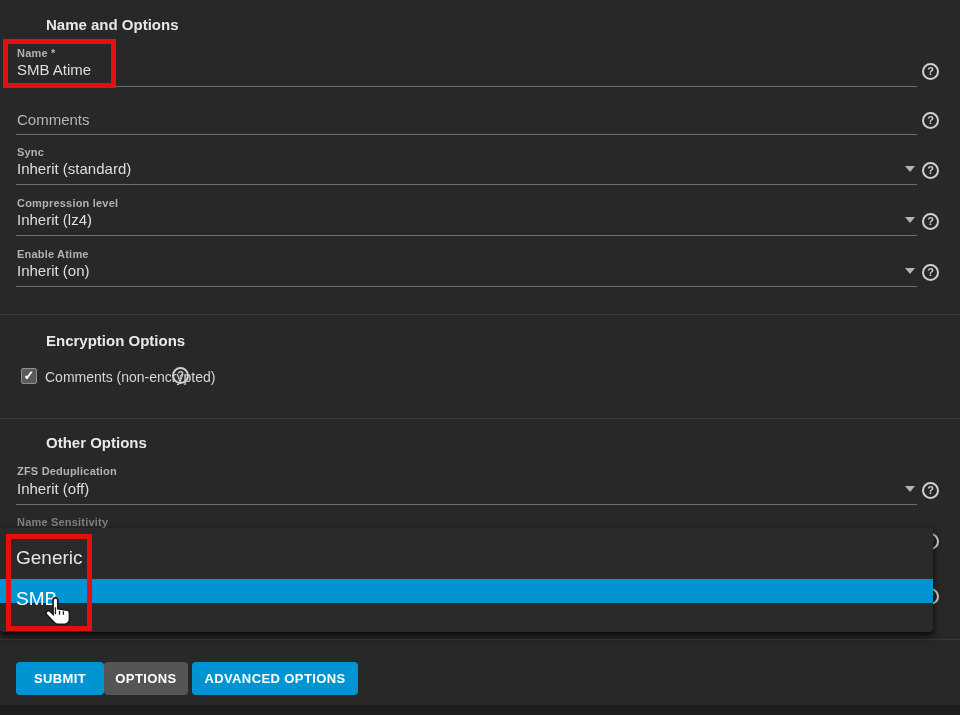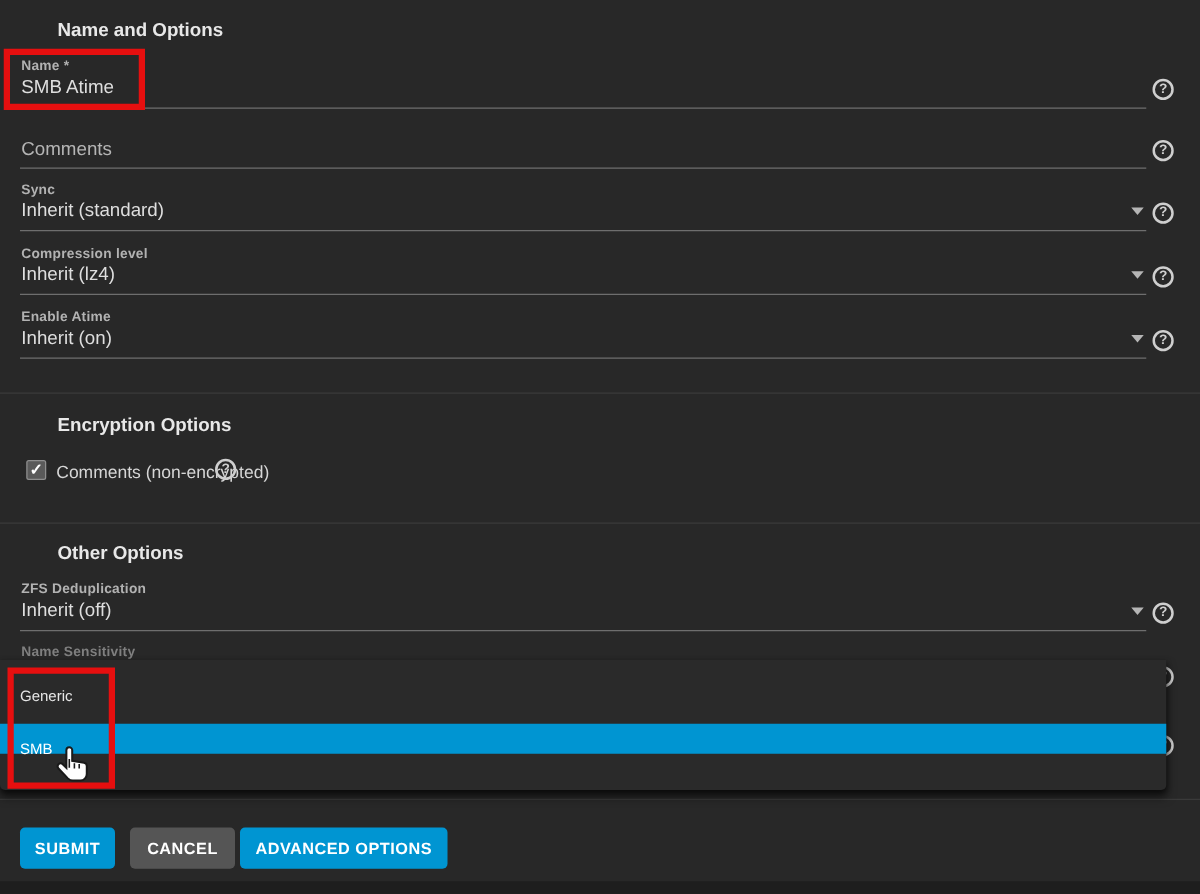--- a/index.html
+++ b/index.html
@@ -44,41 +44,41 @@
   .checkbox-label{
     position:absolute;left:45px;top:369px;font-size:14px;color:#d6d6d6;
   }
   .dropdown-panel{
     position:absolute;left:0;top:528px;width:933px;height:104px;
     background:#2a2a2a;z-index:2;
     box-shadow:0 5px 8px rgba(0,0,0,.55),0 2px 4px rgba(0,0,0,.4);
     border-radius:0 0 4px 4px;
   }
   .dropdown-option{
-    position:absolute;left:0;width:933px;font-size:12px;color:#e6e6e6;
+    position:absolute;left:0;width:933px;font-size:19px;color:#e6e6e6;
     padding-left:16px;box-sizing:border-box;cursor:pointer;
   }
   .dropdown-option.generic{top:8px;height:43px;line-height:43px;}
   .dropdown-option.smb{
     top:51px;height:24px;line-height:40px;color:#ffffff;
     background:var(--accent-blue,#0095d2);
   }
   .annotation-box{
     position:absolute;border:5px solid #e60f0f;z-index:5;pointer-events:none;
   }
   .annotation-name{left:3px;top:39px;width:103px;height:39px;}
   .annotation-dropdown{left:6px;top:534px;width:76px;height:87px;}
   .btn{
     position:absolute;top:662px;height:33px;border:none;border-radius:4px;
     color:#ffffff;font-family:"Liberation Sans",sans-serif;font-size:13px;
     font-weight:bold;letter-spacing:.4px;cursor:pointer;text-align:center;
   }
   .btn-blue{background:#0095d2;}
   .btn-gray{background:#555555;}
-  .btn-submit{left:16px;width:76px;}
+  .btn-submit{left:16px;width:88px;}
   .btn-cancel{left:104px;width:84px;}
   .btn-advanced{left:192px;width:166px;}
   .bottom-strip{
     position:absolute;left:0;top:705px;width:960px;height:10px;background:#1e1e1e;
   }
   .hidden-help{z-index:1;}
   .cursor-icon{position:absolute;left:44px;top:596px;z-index:6;pointer-events:none;}
 </style>
 </head>
 <body>
@@ -150,21 +150,21 @@
   <div class="help-icon hidden-help" style="top:588px;">?</div>
 
   <div class="dropdown-panel">
     <div class="dropdown-option generic">Generic</div>
     <div class="dropdown-option smb">SMB</div>
   </div>
 
   <div class="divider" style="top:639px;"></div>
 
   <button class="btn btn-blue btn-submit">SUBMIT</button>
-  <button class="btn btn-gray btn-cancel">CANCEL</button>
+  <button class="btn btn-gray btn-cancel">OPTIONS</button>
   <button class="btn btn-blue btn-advanced">ADVANCED OPTIONS</button>
 
   <div class="bottom-strip"></div>
 
   <div class="annotation-box annotation-name"></div>
   <div class="annotation-box annotation-dropdown"></div>
 
   <svg class="cursor-icon" width="28" height="34" viewBox="0 0 24 29">
     <path d="M9.8 1.5c-1.1 0-2 .9-2 2v12.1l-2.5-2.5c-.8-.8-2.1-.8-2.9 0-.8.8-.8 2.1 0 2.9l6.4 6.8c.9.9 2.1 1.5 3.4 1.5h5.1c2.5 0 4.5-2 4.5-4.5v-5.5c0-1.1-.8-2-1.9-2.2l-8.1-1.3V3.5c0-1.1-.9-2-2-2z" fill="#ffffff" stroke="#1a1a1a" stroke-width="1.4"></path>
     <path d="M9.8 9.5v6M13.3 12.5v3.5M16.6 13v3" stroke="#1a1a1a" stroke-width="1.1" fill="none"></path>

